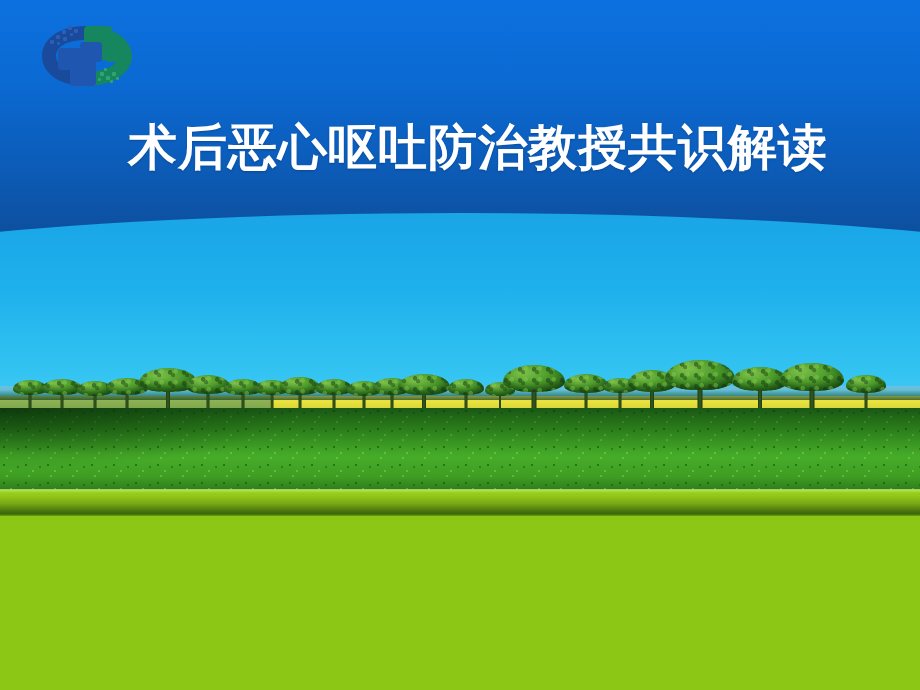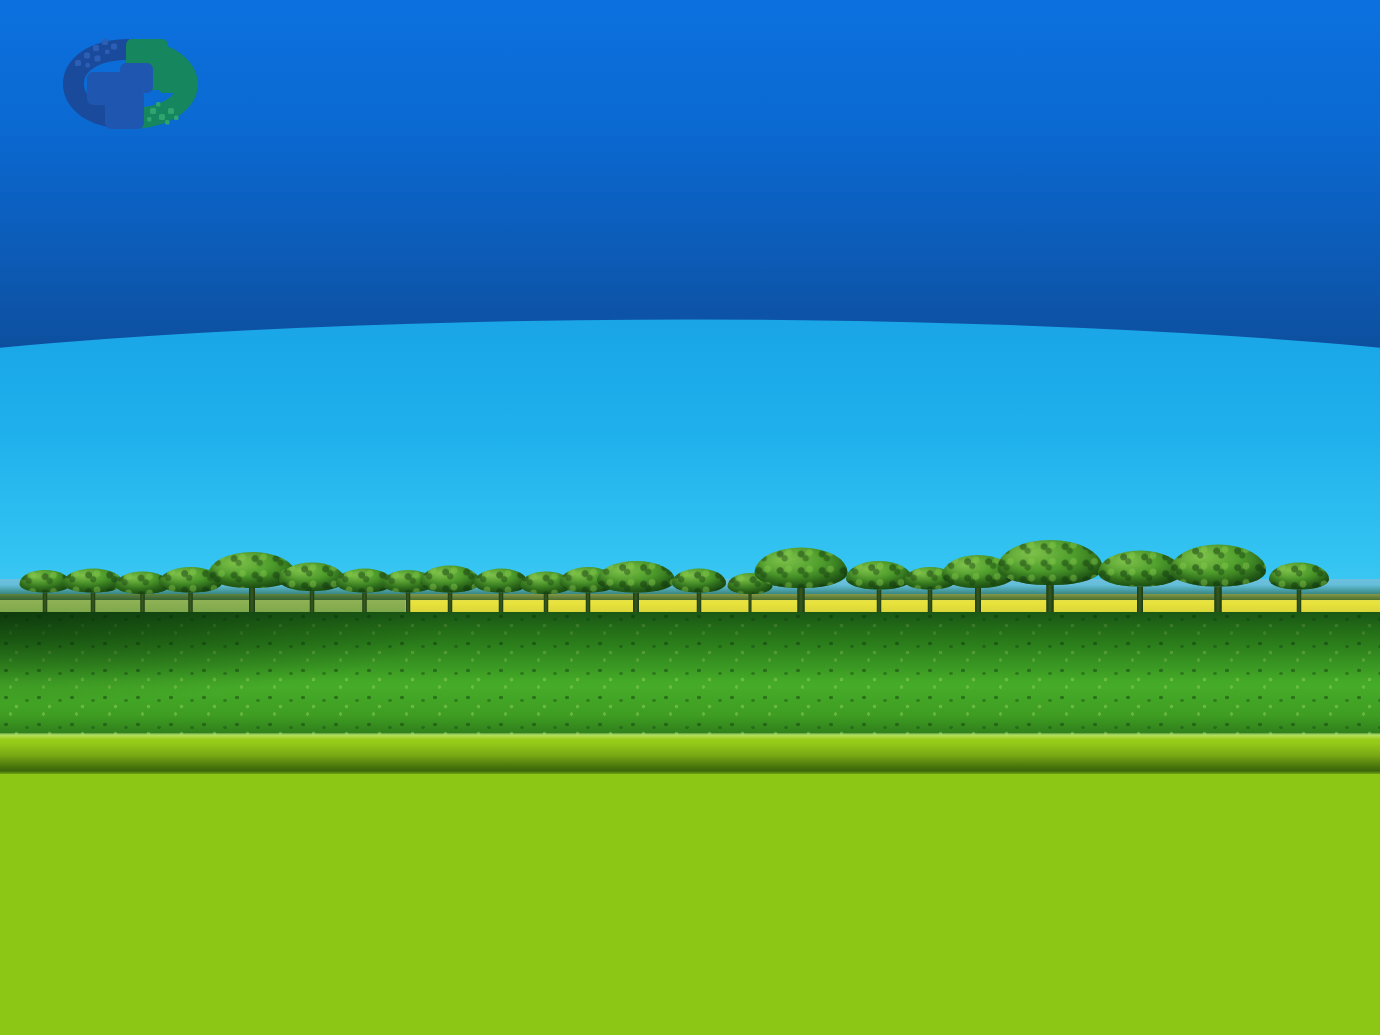--- a/index.html
+++ b/index.html
@@ -305,14 +305,15 @@
         <rect x="78" y="56" width="4" height="4" rx="1"></rect>
         <rect x="84" y="52" width="4" height="4" rx="1"></rect>
         <rect x="76" y="48" width="3" height="3" rx="1"></rect>
         <rect x="88" y="57" width="3" height="3" rx="1"></rect>
         <rect x="82" y="60" width="3" height="3" rx="1"></rect>
         <rect x="70" y="58" width="3" height="3" rx="1"></rect>
       </g>
     </svg>
   </div>
 
+  <div id="title">术后恶心呕吐防治教授共识解读</div>
 
 </div>
 
 </body></html>

